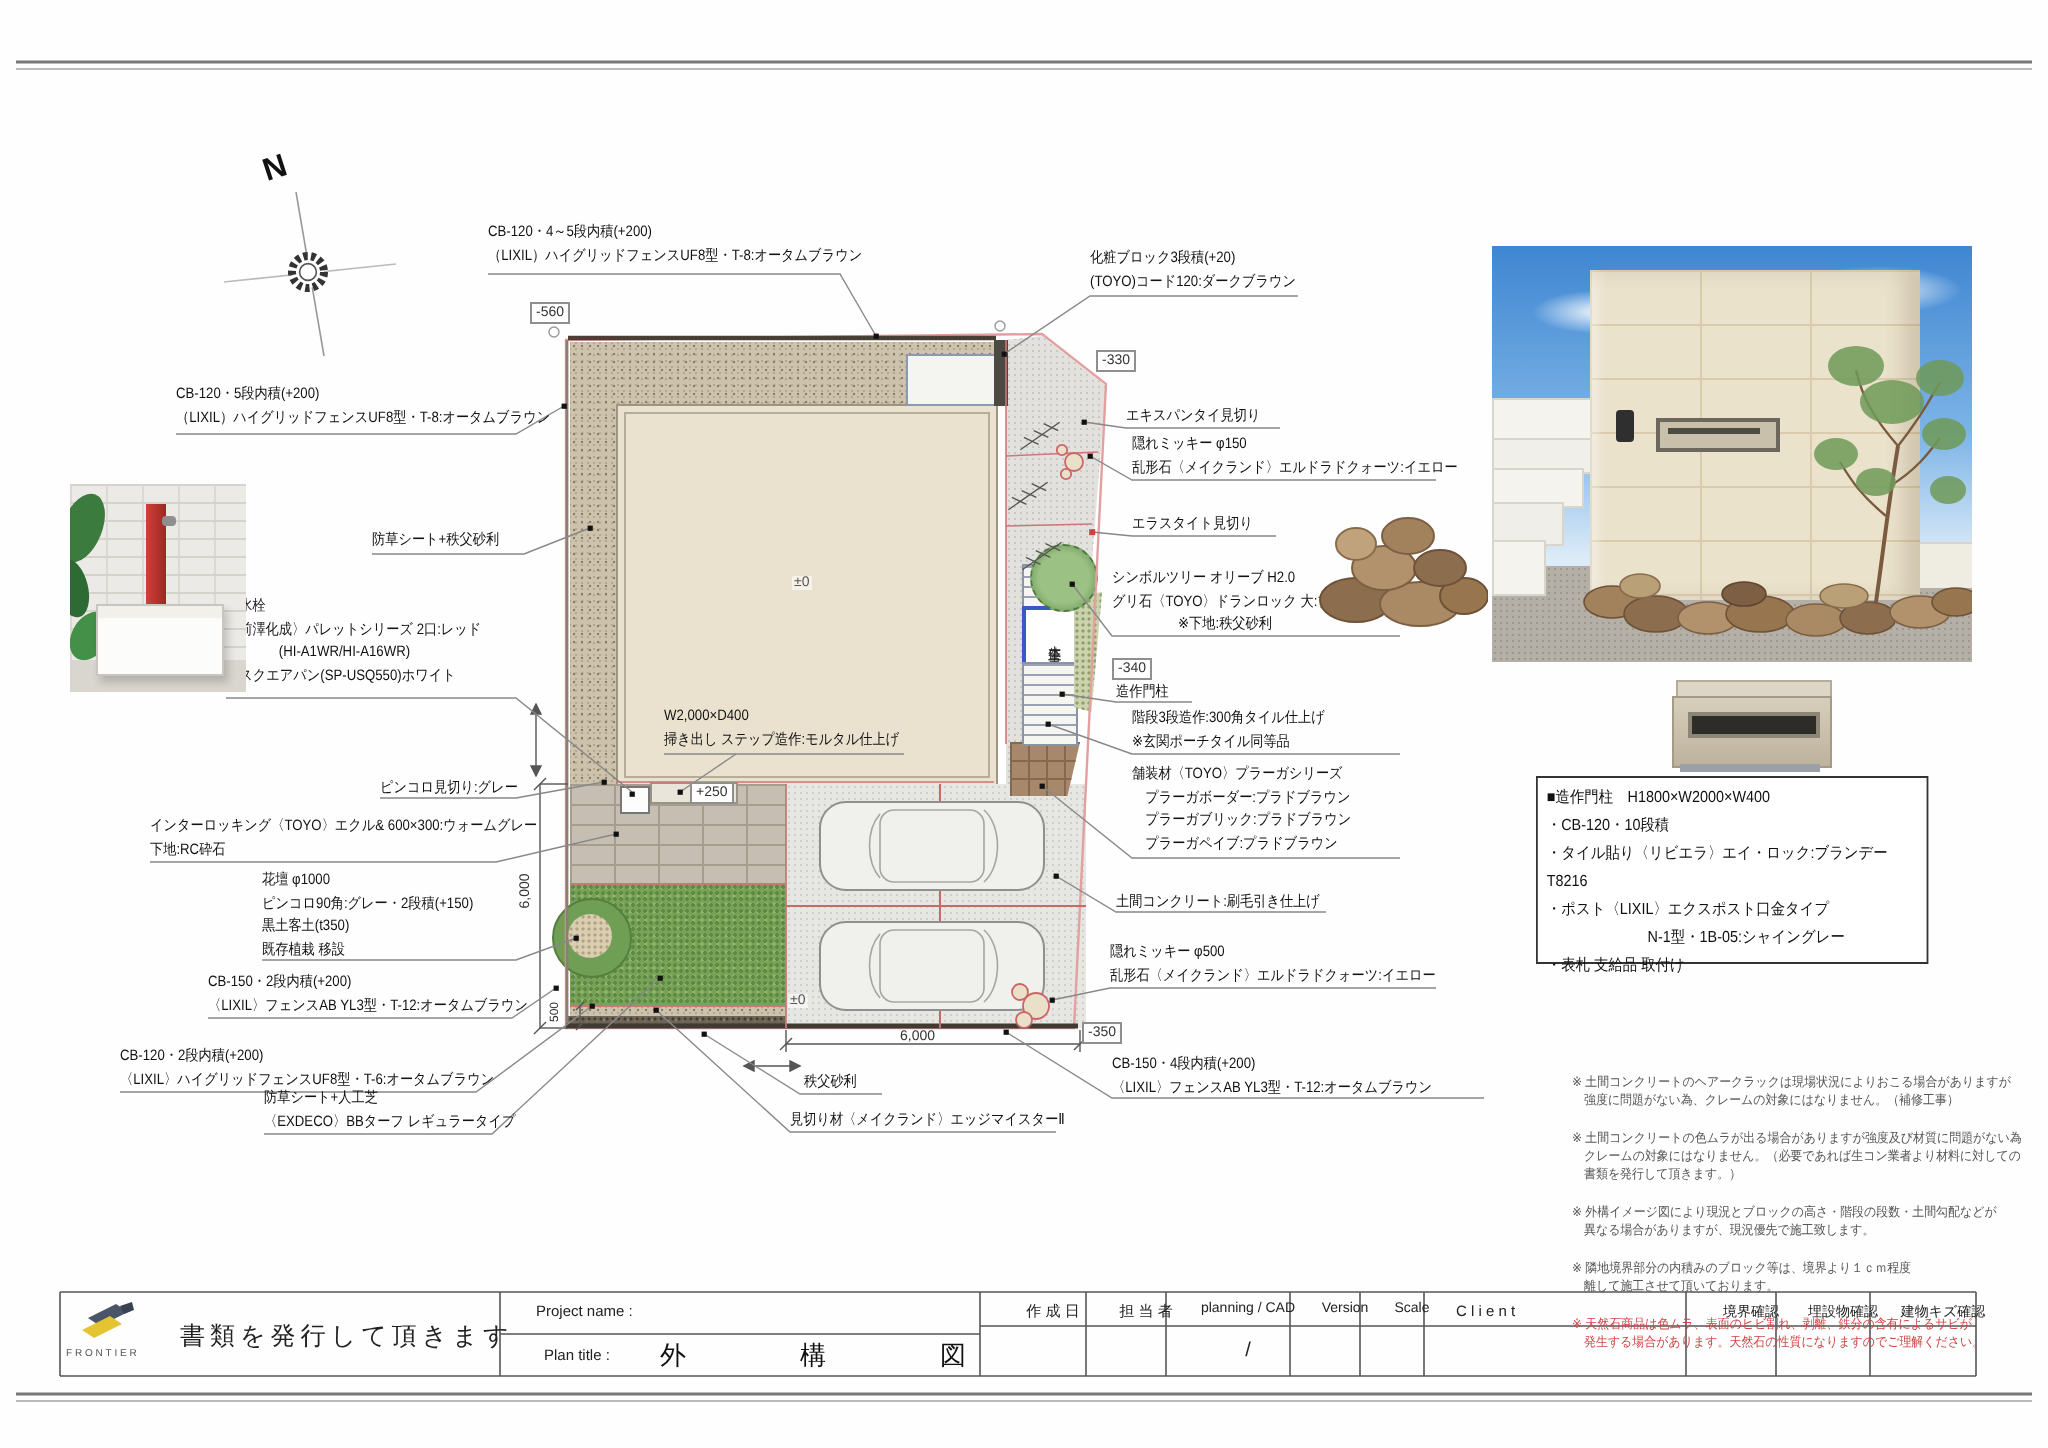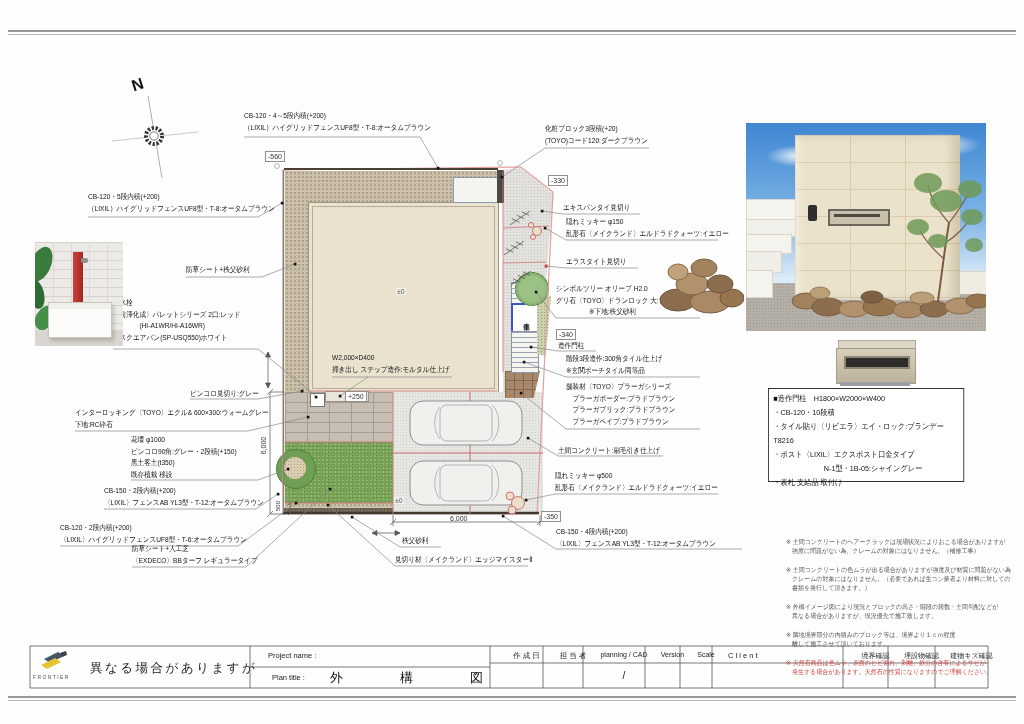--- a/index.html
+++ b/index.html
@@ -420,21 +420,21 @@
     <div class="note red">※ 天然石商品は色ムラ、表面のヒビ割れ、剥離、鉄分の含有によるサビが
 　発生する場合があります。天然石の性質になりますのでご理解ください。</div>
   </div>
 
   <svg class="ab" style="left:36px;top:650px;" width="34" height="22">
     <polygon points="8,9 22,2 28,6 14,13" fill="#4a5568"></polygon>
     <polygon points="5,15 19,8 25,12 11,19" fill="#e4c430"></polygon>
     <polygon points="24,3 30,1 31,5 26,7" fill="#39424f"></polygon>
   </svg>
   <div class="ab logo-frontier" style="left:33px;top:674px;">FRONTIER</div>
-  <div class="ab company" style="left:90px;top:660px;">異なる場合がありますが</div>
+  <div class="ab company" style="left:90px;top:660px;">書類を発行して頂きます</div>
   <div class="tb-text" style="left:258px;top:651px;">Project name :</div>
   <div class="tb-text" style="left:262px;top:673px;">Plan title :</div>
   <div class="ab plantitle" style="left:330px;top:669px;">外　構　図</div>
   <div class="tb-text" style="left:490px;top:651px;width:53px;text-align:center;">作 成 日</div>
   <div class="tb-text" style="left:543px;top:651px;width:40px;text-align:center;">担 当 者</div>
   <div class="tb-text" style="left:583px;top:651px;width:62px;text-align:center;font-size:7px;">planning / CAD</div>
   <div class="tb-text" style="left:645px;top:651px;width:35px;text-align:center;font-size:7px;">Version</div>
   <div class="tb-text" style="left:680px;top:651px;width:32px;text-align:center;font-size:7px;">Scale</div>
   <div class="tb-text" style="left:718px;top:651px;">C l i e n t</div>
   <div class="tb-text" style="left:843px;top:651px;width:45px;text-align:center;font-size:7px;">境界確認</div>

